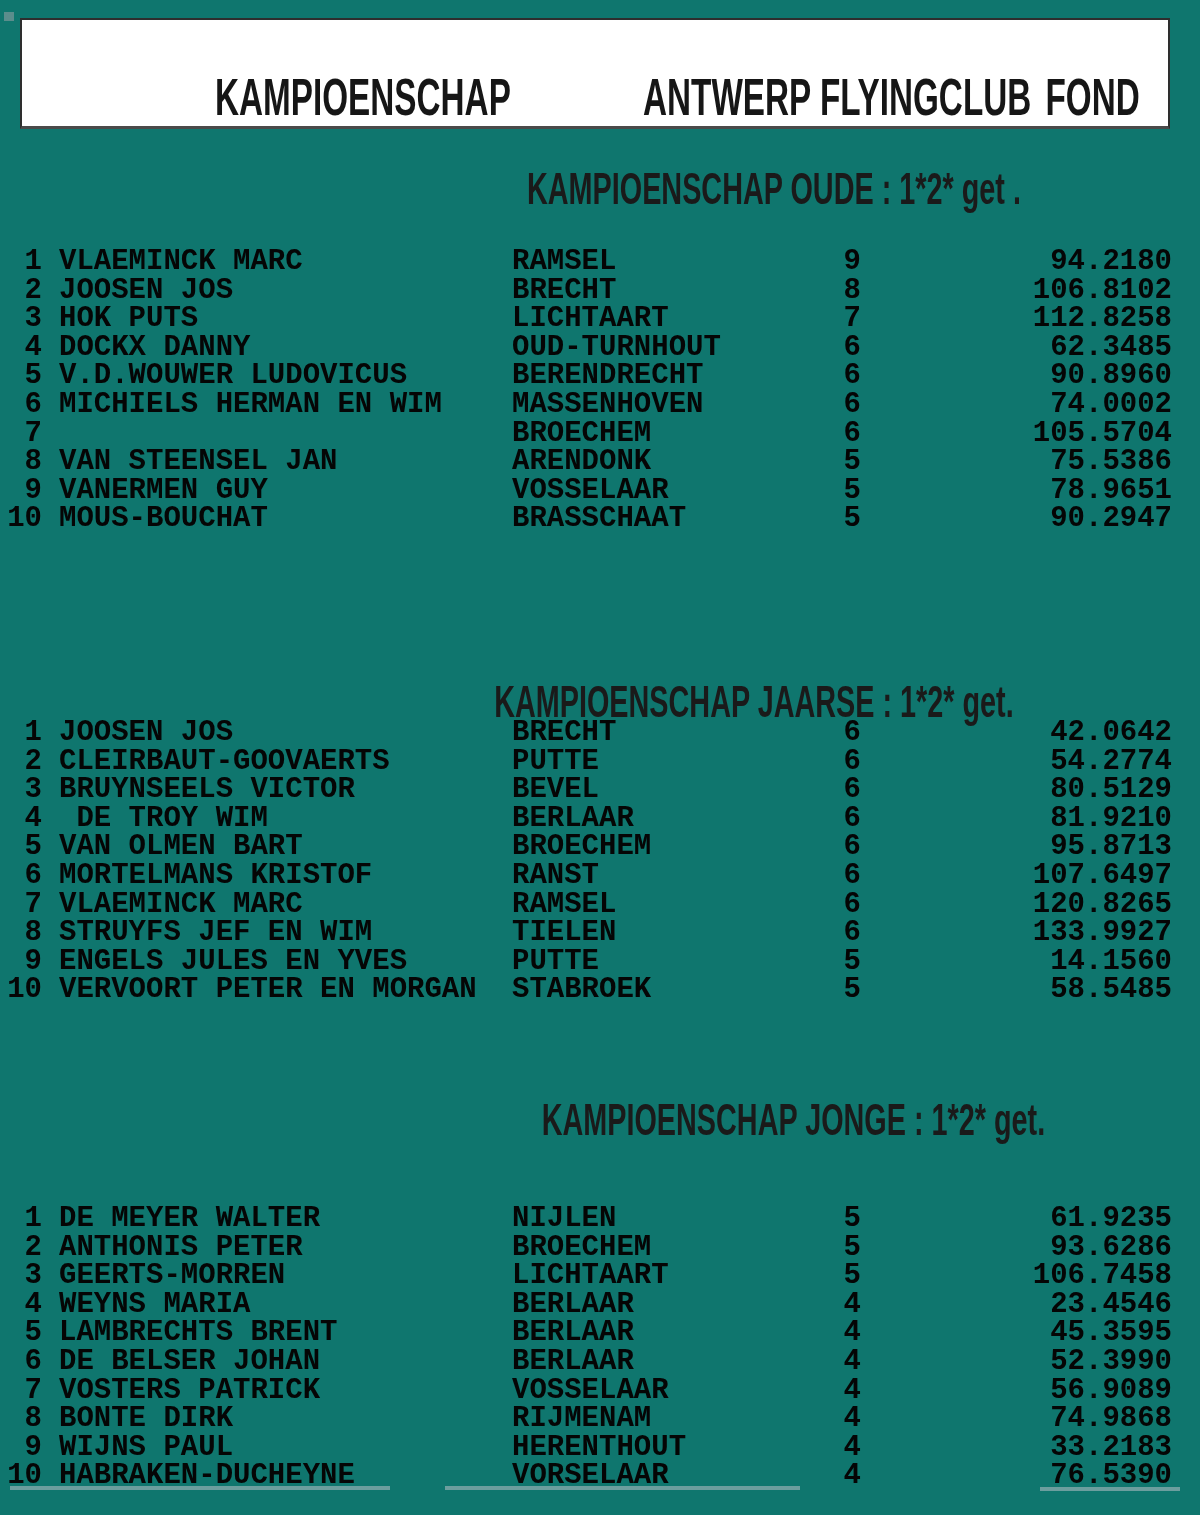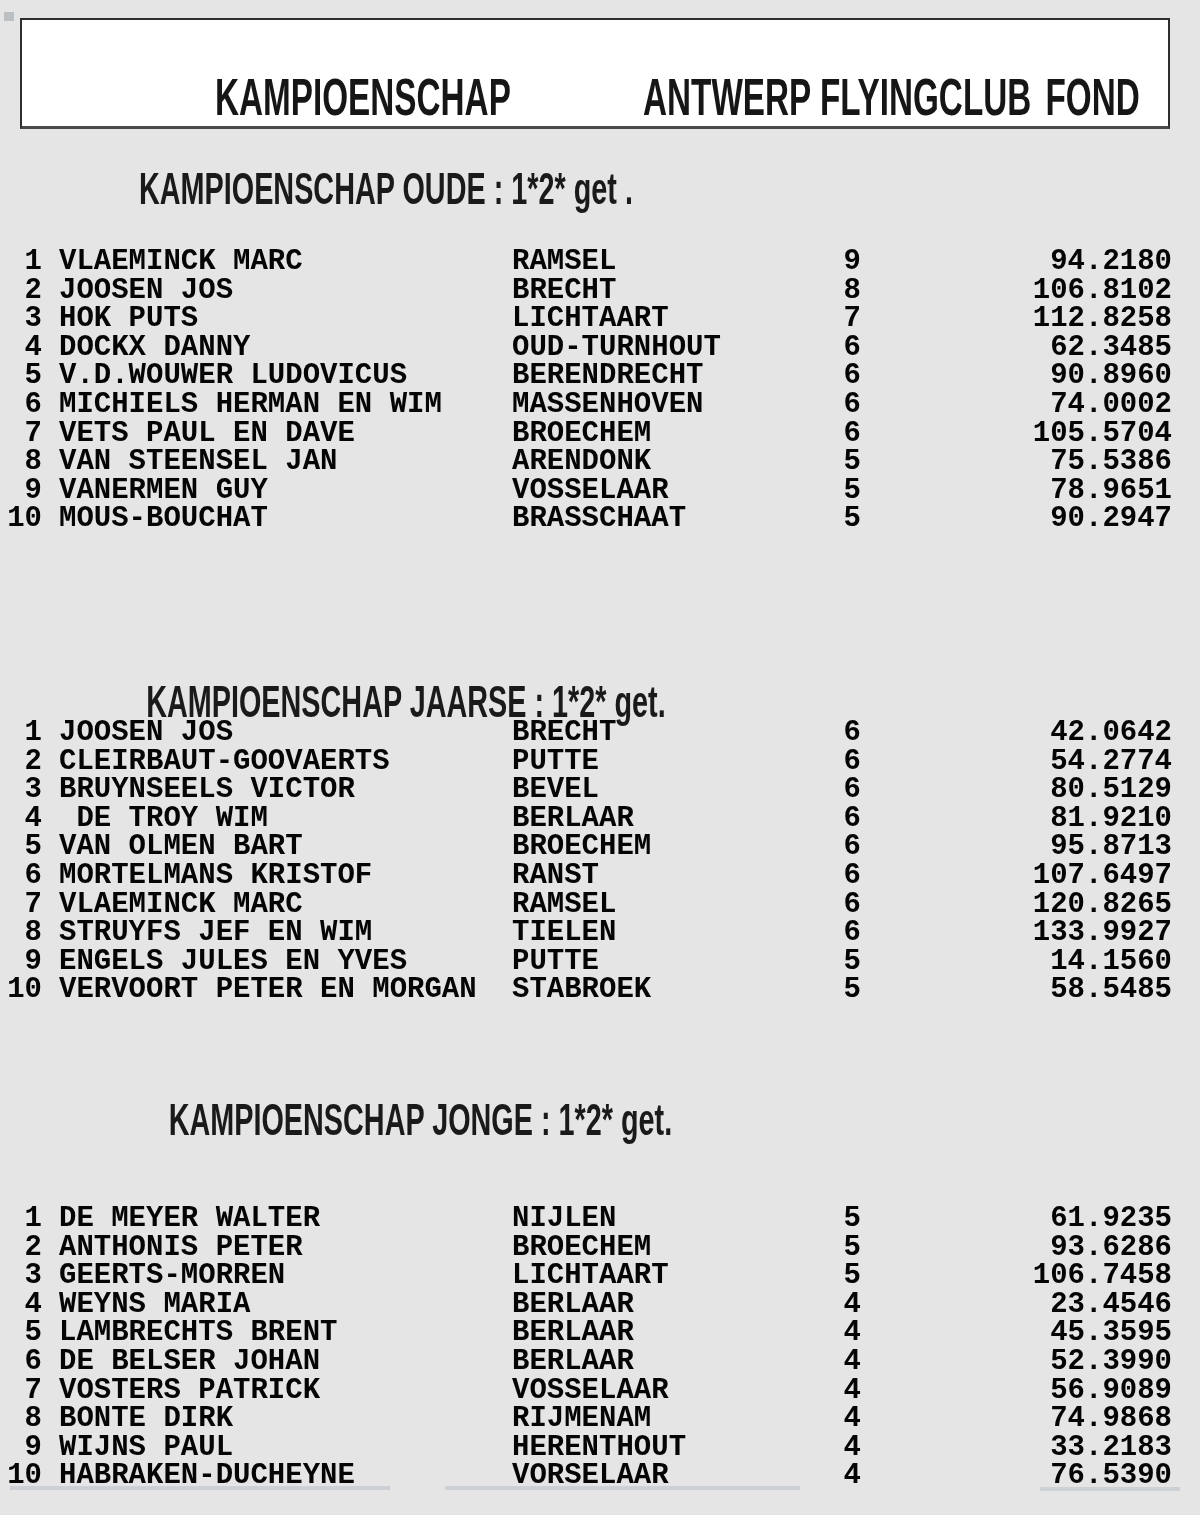--- a/index.html
+++ b/index.html
@@ -1,19 +1,19 @@
 <!DOCTYPE html>
 <html><head>
 <meta charset="utf-8">
 <style>
   html,body{margin:0;padding:0;background:#fff;}
   #page{
     position:relative;
     width:1200px;height:1515px;
-    background:#e5e5e5;
+    background:#0f766e;
     overflow:hidden;
     font-family:"Liberation Sans", sans-serif;
     color:#111;
   }
   
   .header-box{
     position:absolute;left:20px;top:18px;width:1146px;height:106px;
     border:2px solid #2e2e2e;border-bottom:3px solid #4a4a4a;
     background:#fff;
   }
@@ -25,21 +25,21 @@
   .cond-c{display:inline-block;transform:scaleX(0.64);transform-origin:center center;white-space:pre;}
   #hdr-left{left:157px;top:19px;}
   #hdr-right{left:585px;top:19px;}
   #hdr-sub{
     position:absolute;left:20px;top:71px;width:1146px;height:52px;line-height:52px;
     font-size:52px;font-weight:700;color:#161616;text-align:right;
   }
   
   .section-heading{
     position:absolute;left:0;width:1160px;height:50px;line-height:50px;
-    text-align:left;font-size:45px;font-weight:700;color:#1a1a1a;
+    text-align:right;font-size:45px;font-weight:700;color:#1a1a1a;
   }
   #heading-0{top:164px;}
   #heading-1{top:677px;}
   #heading-2{top:1095px;margin-left:27px;}
   
   .results-table{
     position:absolute;left:0;width:1200px;
     font-family:"Liberation Mono","DejaVu Sans Mono",monospace;
     font-weight:700;font-size:29px;color:#050505;
   }
@@ -119,21 +119,20 @@
       </div>
       <div class="row">
         <span class="cell col-rank">6</span>
         <span class="cell col-name">MICHIELS HERMAN EN WIM</span>
         <span class="cell col-place">MASSENHOVEN</span>
         <span class="cell col-count">6</span>
         <span class="cell col-points">74.0002</span>
       </div>
       <div class="row">
         <span class="cell col-rank">7</span>
-        <span class="cell col-name">VETS PAUL EN DAVE</span>
         <span class="cell col-place">BROECHEM</span>
         <span class="cell col-count">6</span>
         <span class="cell col-points">105.5704</span>
       </div>
       <div class="row">
         <span class="cell col-rank">8</span>
         <span class="cell col-name">VAN STEENSEL JAN</span>
         <span class="cell col-place">ARENDONK</span>
         <span class="cell col-count">5</span>
         <span class="cell col-points">75.5386</span>

